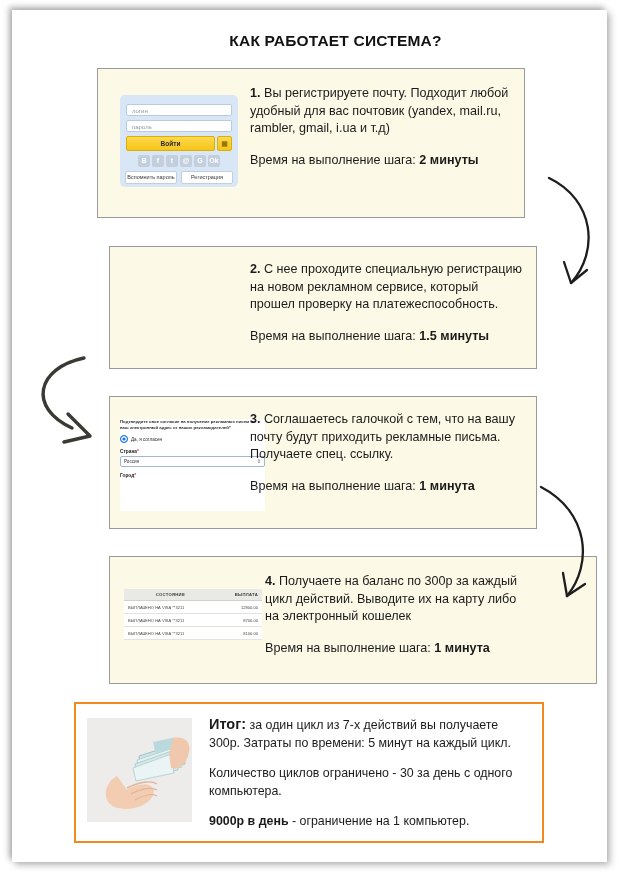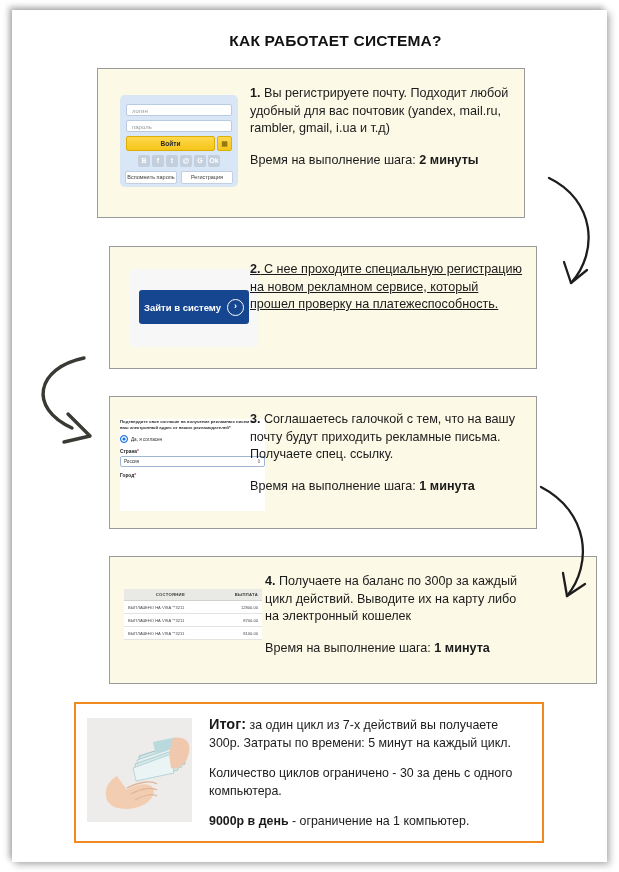--- a/index.html
+++ b/index.html
@@ -29,21 +29,21 @@
   .step-4{left:97px;top:546px;width:488px;height:128px;}
 
   .step-text{
     position:absolute;font-size:12.6px;line-height:17.5px;color:#1b1b1b;
   }
   .step-text .num{font-weight:bold;}
   .step-text .time{margin-top:14px;}
   .step-text .time b{font-weight:bold;}
 
   .s1-text{left:152px;top:16px;width:262px;}
-  .s2-text{left:140px;top:14px;width:276px;text-decoration:underline;}
+  .s2-text{left:140px;top:14px;width:276px;}
   .s3-text{left:140px;top:14px;width:276px;}
   .s4-text{left:155px;top:16px;width:262px;}
 
   
   .login-box{
     position:absolute;left:22px;top:26px;width:118px;height:92px;
     background:#d9e6f6;border-radius:5px;
   }
   .login-field{
     margin:0 6px 4px 6px;height:12px;background:#ffffff;border:1px solid #b9cbe2;
@@ -175,28 +175,23 @@
       </div>
     </div>
 
     <div class="step-text s1-text">
       <div><span class="num">1.</span><span> Вы регистрируете почту. Подходит любой удобный для вас почтовик (yandex, mail.ru, rambler, gmail, i.ua и т.д)</span></div>
       <div class="time"><span>Время на выполнение шага: </span><b>2 минуты</b></div>
     </div>
   </div>
 
   <div class="step step-2">
-    <div class="blue-wrap">
-      <div class="blue-btn">
-        <span>Зайти в систему</span>
-        <span class="circ-arrow">›</span>
-      </div>
-    </div>
     <div class="step-text s2-text">
       <div><span class="num">2.</span><span> С нее проходите специальную регистрацию на новом рекламном сервисе, который прошел проверку на платежеспособность.</span></div>
+      <div class="time"><span>Время на выполнение шага: </span><b>1.5 минуты</b></div>
     </div>
   </div>
 
   <div class="step step-3">
     <div class="form-box">
       <div class="frm-p">Подтвердите свое согласие на получение рекламных писем на ваш электронный адрес от наших рекламодателей*</div>
       <div class="frm-radio">
         <span class="dot"></span>
         <span>Да, я согласен</span>
       </div>

